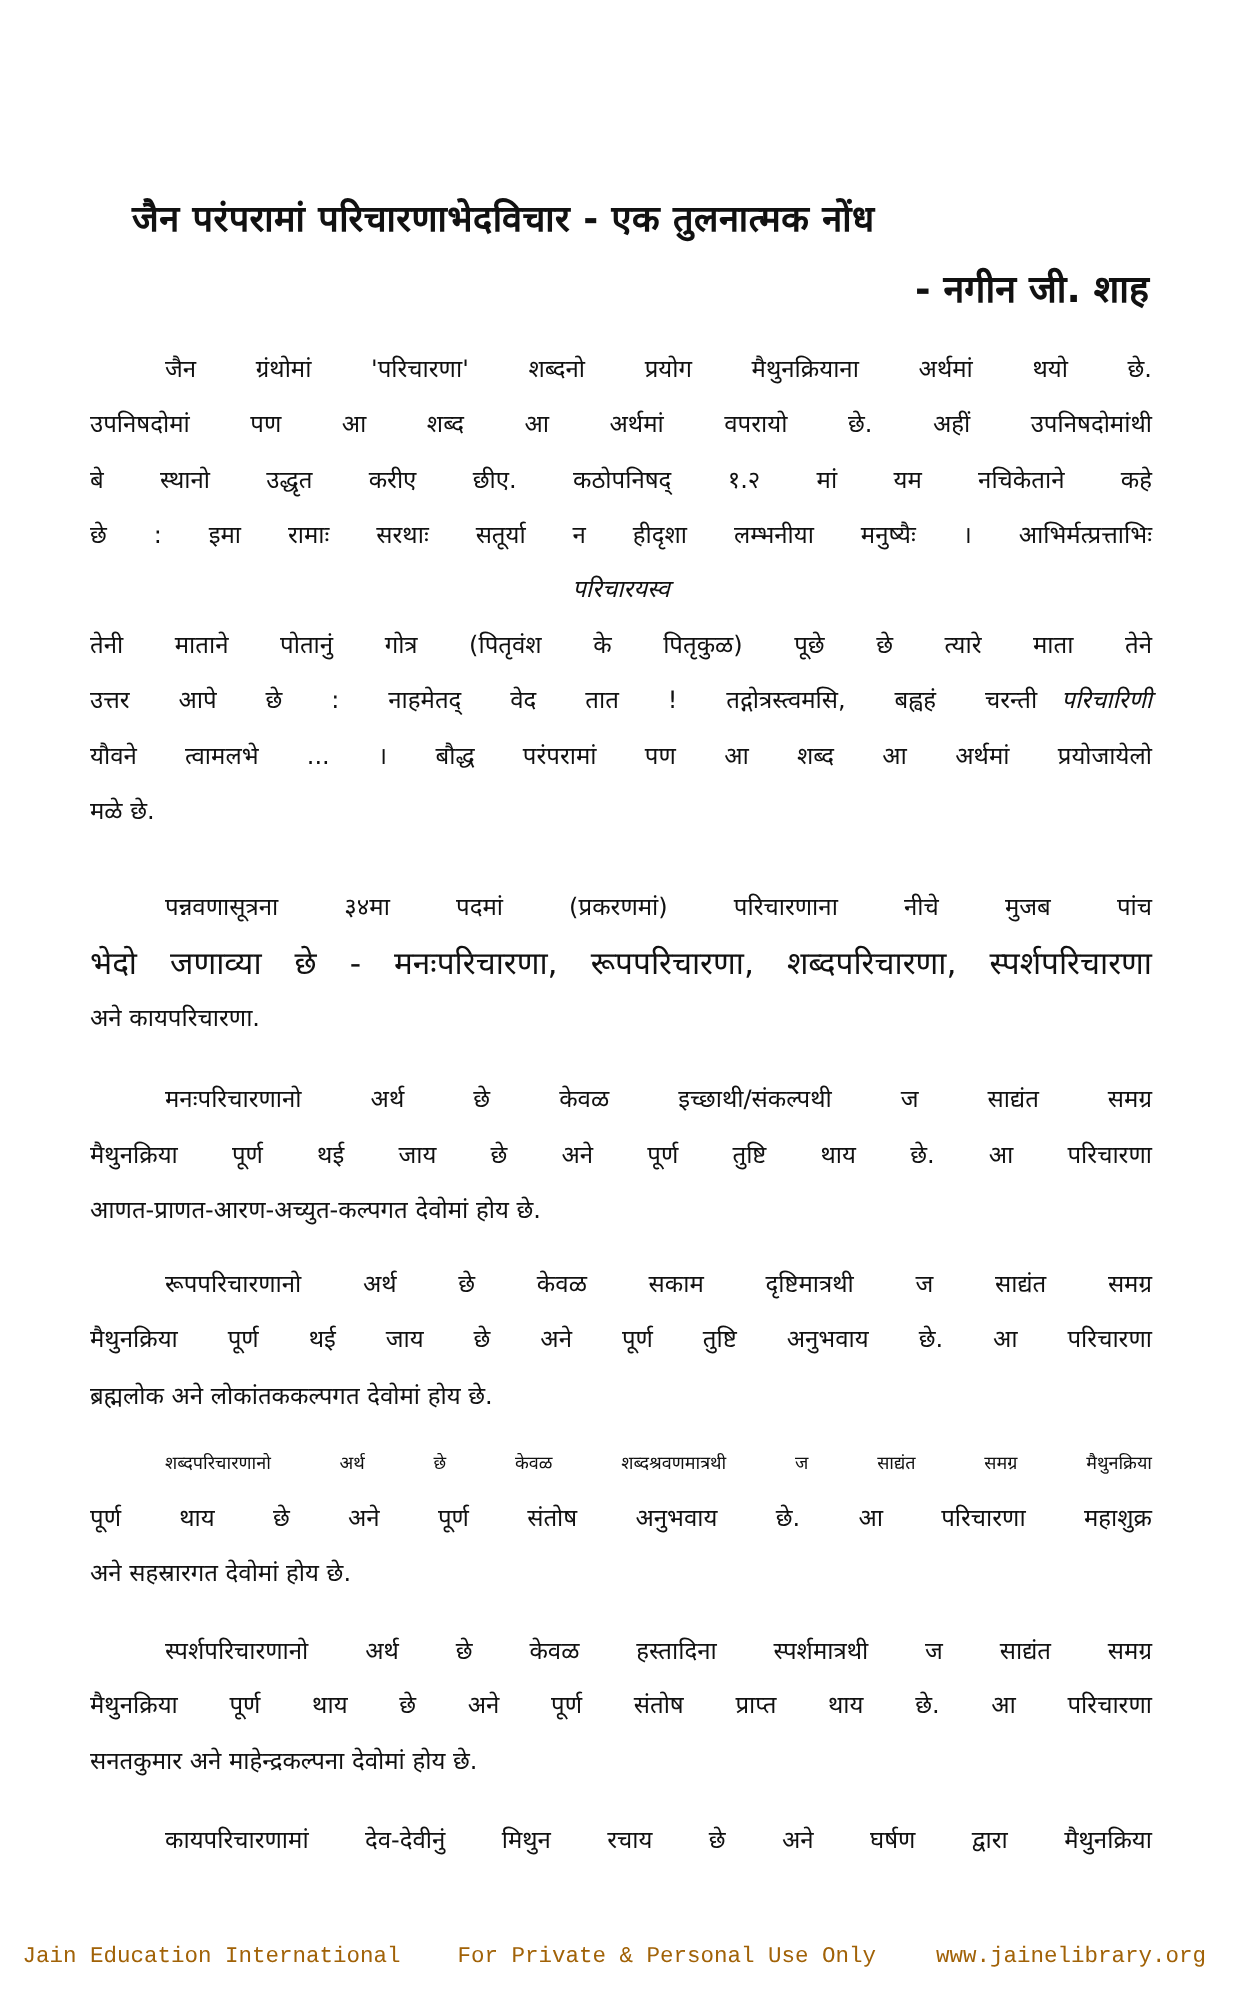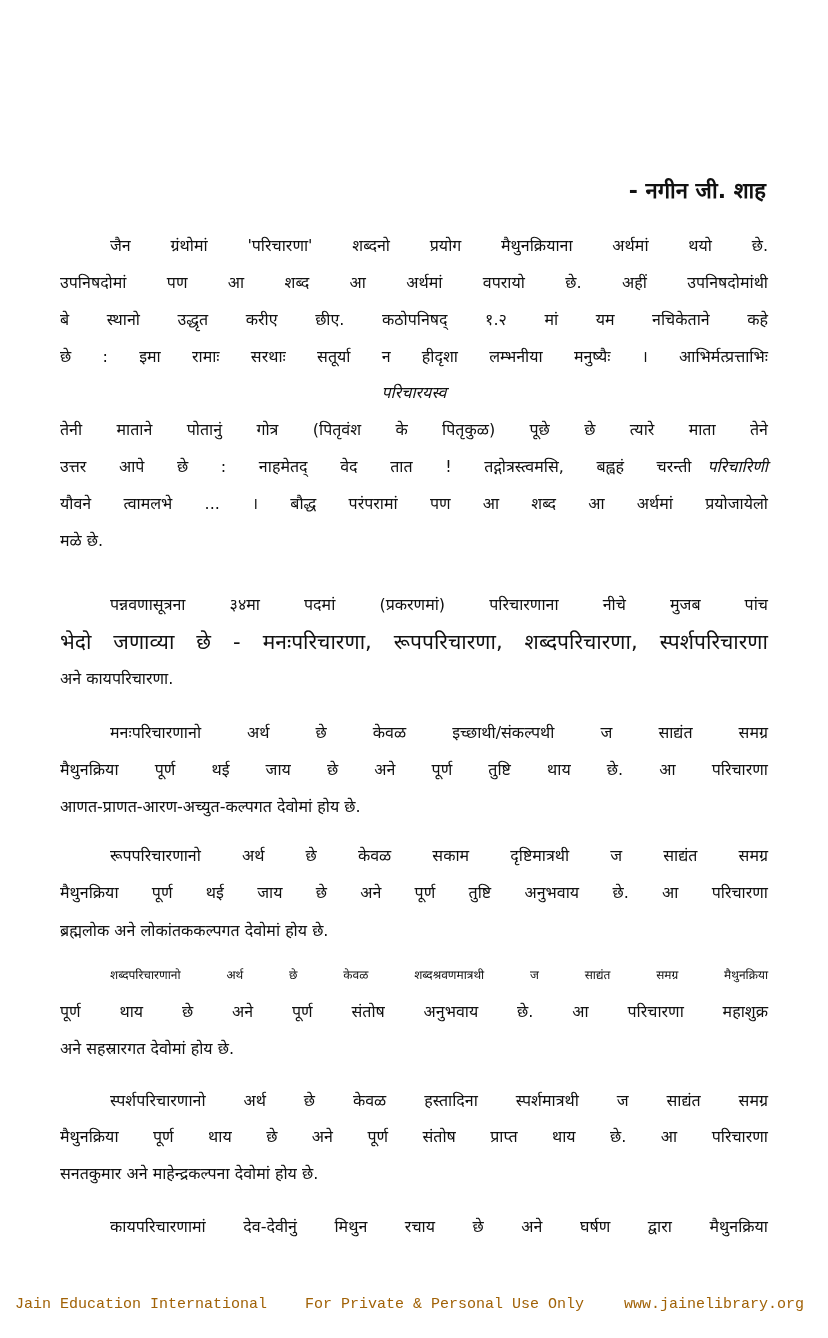--- a/index.html
+++ b/index.html
@@ -7,40 +7,41 @@
     width: 828px; height: 1338px; background: #ffffff; position: relative; overflow: hidden;
     font-family: "DejaVu Sans", sans-serif; color: #111;
   }
   .page { position: absolute; left: 0; top: 0; width: 828px; height: 1338px; }
   .title {
     position: absolute; left: 88px; top: 128px; width: 680px;
     font-size: 24px; font-weight: bold; white-space: nowrap; letter-spacing: 0.3px;
   }
   .author {
     position: absolute; right: 62px; top: 174px;
-    font-size: 22px; font-weight: bold; white-space: nowrap;
+    font-size: 25px; font-weight: bold; white-space: nowrap;
   }
   .line {
     position: absolute; left: 60px; width: 708px; height: 34px;
     font-size: 16px; line-height: 34px; white-space: nowrap;
     text-align: justify; text-align-last: justify; overflow: visible;
   }
   .line.indent { left: 110px; width: 658px; }
   .line.last { text-align-last: left; }
   .it { font-style: italic; }
   .footer {
     position: absolute; top: 1296px; font-family: Liberation Mono, monospace;
     font-size: 15px; color: #a16207; white-space: nowrap;
   }
 </style>
 </head>
 <body>
 
 <div class="page">
 
+  <div class="title">जैन परंपरामां परिचारणाभेदविचार - एक तुलनात्मक नोंध</div>
   <div class="author">- नगीन जी. शाह</div>
 
   <div>
     <div class="line indent" style="top:229px">जैन ग्रंथोमां 'परिचारणा' शब्दनो प्रयोग मैथुनक्रियाना अर्थमां थयो छे.</div>
     <div class="line" style="top:266px">उपनिषदोमां पण आ शब्द आ अर्थमां वपरायो छे. अहीं उपनिषदोमांथी</div>
     <div class="line" style="top:303px">बे स्थानो उद्धृत करीए छीए. कठोपनिषद् १.२ मां यम नचिकेताने कहे</div>
     <div class="line" style="top:340px">छे : इमा रामाः सरथाः सतूर्या न हीदृशा लम्भनीया मनुष्यैः । आभिर्मत्प्रत्ताभिः</div>
     <div class="line" style="top:376px; display:flex; justify-content:center;">
       <span class="it">परिचारयस्व</span>
     </div>

